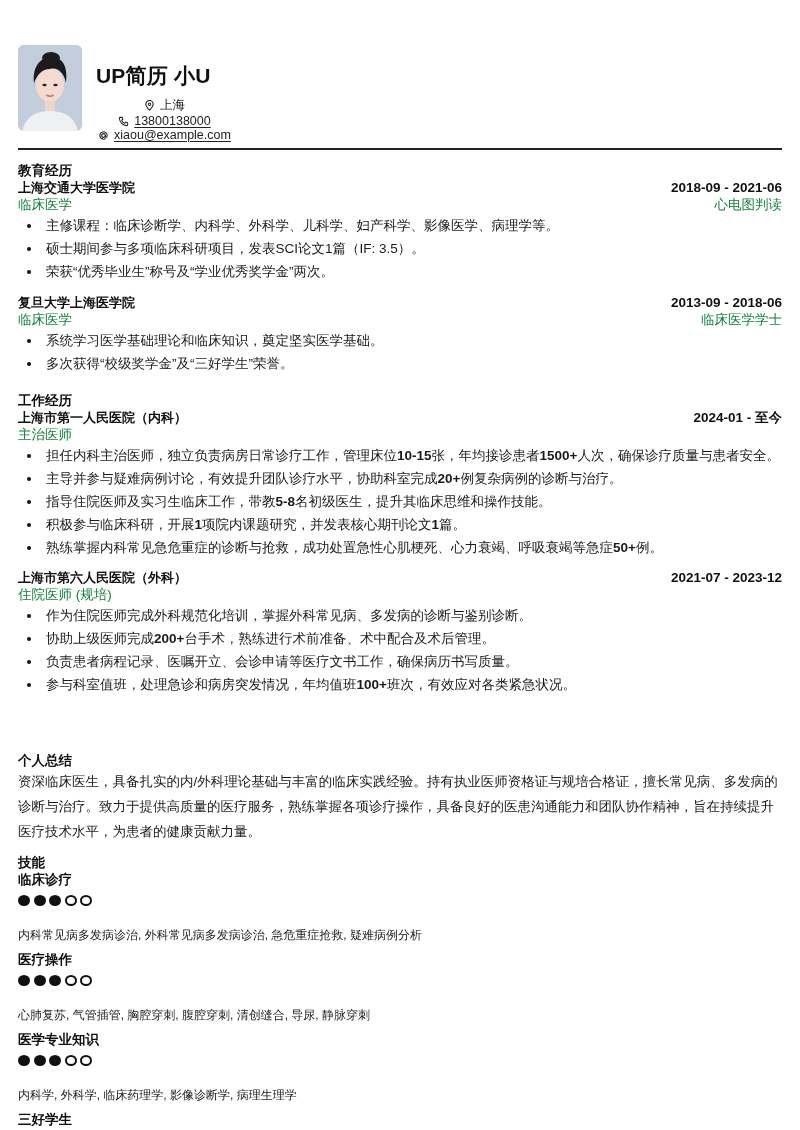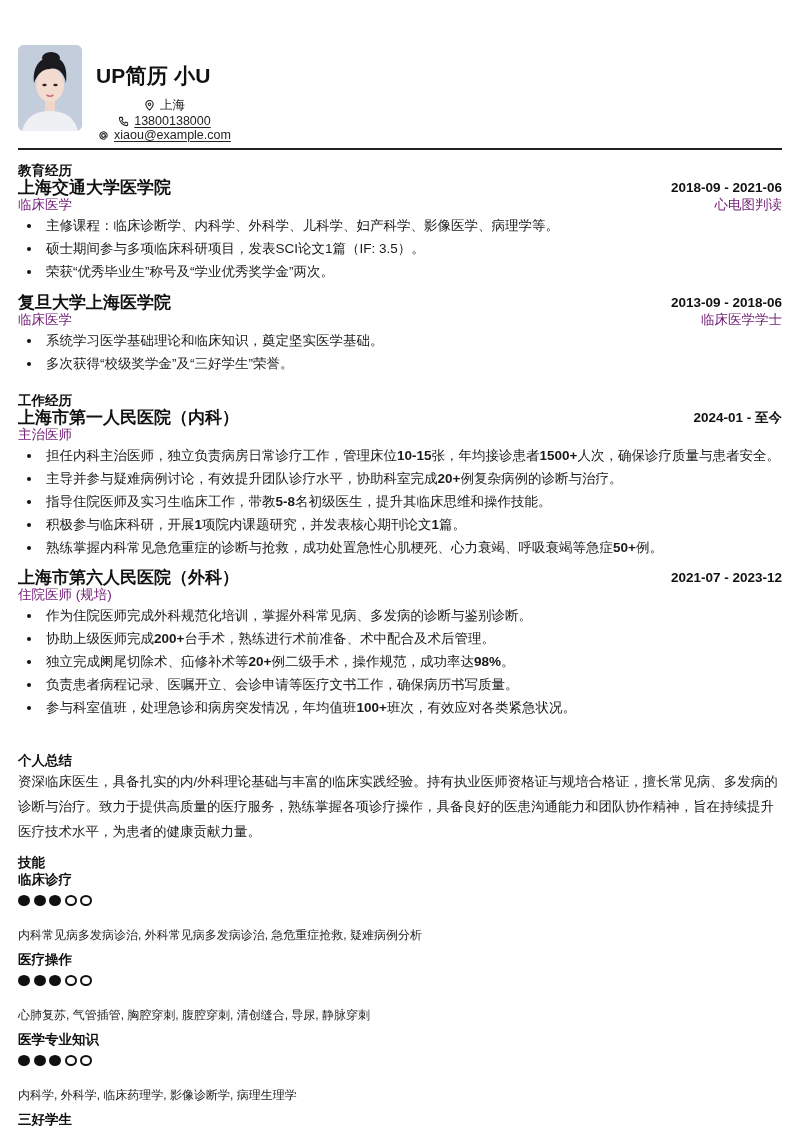--- a/index.html
+++ b/index.html
@@ -32,23 +32,23 @@
   .contacts .ci svg { width: 11px; height: 11px; margin-right: 5px; }
   .contacts a { color: #222; text-decoration: underline; text-underline-offset: 2px; }
   .divider {
     position: absolute; left: 0; top: 148px; width: 764px; height: 1.5px; background: #222;
   }
 
   
   .section { position: absolute; left: 0; width: 764px; }
   .sec-title { font-size: 13.5px; font-weight: 700; line-height: 17px; }
   .entry-head { display: flex; justify-content: space-between; line-height: 17px; }
-  .entry-head .org { font-weight: 700; font-size: 17px; }
+  .entry-head .org { font-weight: 700; font-size: 13px; }
   .entry-head .date { font-weight: 700; font-size: 13.5px; }
-  .entry-sub { display: flex; justify-content: space-between; line-height: 17px; font-size: 13.5px; color: #701a75; }
+  .entry-sub { display: flex; justify-content: space-between; line-height: 17px; font-size: 13.5px; color: #15803d; }
   ul.bullets { list-style: none; margin-top: 4px; }
   ul.bullets li {
     position: relative; padding-left: 28px; line-height: 17.5px; margin-bottom: 5.5px;
     font-size: 13.5px; color: #1a1a1a;
   }
   ul.bullets li::before {
     content: ""; position: absolute; left: 9px; top: 7px; width: 4px; height: 4px;
     border-radius: 50%; background: #111;
   }
   ul.bullets li b { font-weight: 700; }
@@ -166,21 +166,20 @@
       <div class="entry-head">
         <span class="org">上海市第六人民医院（外科）</span>
         <span class="date">2021-07 - 2023-12</span>
       </div>
       <div class="entry-sub">
         <span>住院医师 (规培)</span>
       </div>
       <ul class="bullets">
           <li>作为住院医师完成外科规范化培训，掌握外科常见病、多发病的诊断与鉴别诊断。</li>
           <li>协助上级医师完成<b>200+</b>台手术，熟练进行术前准备、术中配合及术后管理。</li>
-          <li>独立完成阑尾切除术、疝修补术等<b>20+</b>例二级手术，操作规范，成功率达<b>98%</b>。</li>
           <li>负责患者病程记录、医嘱开立、会诊申请等医疗文书工作，确保病历书写质量。</li>
           <li>参与科室值班，处理急诊和病房突发情况，年均值班<b>100+</b>班次，有效应对各类紧急状况。</li>
         </ul>
     </div>
   </div>
 
   <div class="section" style="top:752px;">
     <div class="sec-title">个人总结</div>
     <div class="summary-text">资深临床医生，具备扎实的内/外科理论基础与丰富的临床实践经验。持有执业医师资格证与规培合格证，擅长常见病、多发病的诊断与治疗。致力于提供高质量的医疗服务，熟练掌握各项诊疗操作，具备良好的医患沟通能力和团队协作精神，旨在持续提升医疗技术水平，为患者的健康贡献力量。</div>
   </div>

